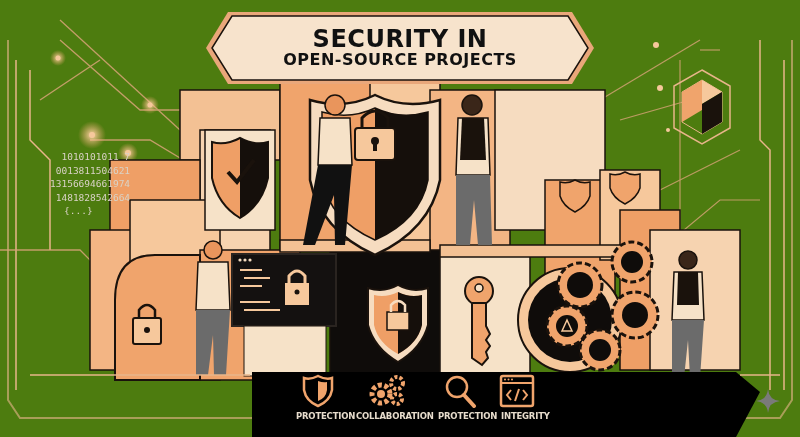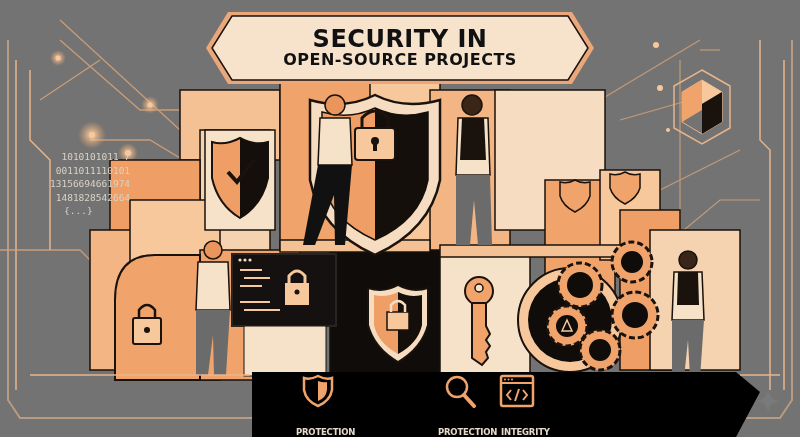--- a/index.html
+++ b/index.html
@@ -1,27 +1,27 @@
 <!DOCTYPE html>
 <html><head>
 <meta charset="utf-8">
 <style>
   html,body{margin:0;padding:0;background:#000;}
   body{width:800px;height:437px;overflow:hidden;position:relative;font-family:"Liberation Sans",sans-serif;}
-  .stage{position:absolute;left:0;top:0;width:800px;height:437px;background:#737373;overflow:hidden;}
+  .stage{position:absolute;left:0;top:0;width:800px;height:437px;background:#4d7c0f;overflow:hidden;}
   svg{position:absolute;left:0;top:0;}
   .title-banner{position:absolute;left:206px;top:12px;width:388px;height:72px;}
   .title-text{position:absolute;left:0;top:0;width:100%;height:100%;display:flex;flex-direction:column;align-items:center;justify-content:center;
     font-family:"DejaVu Sans",sans-serif;font-weight:bold;color:#111;letter-spacing:0.5px;line-height:1.05;}
   .title-text .l1{font-size:24px;}
   .title-text .l2{font-size:16px;}
   .binary{position:absolute;left:50px;top:150px;font-family:"DejaVu Sans Mono",monospace;font-size:9.5px;color:#d9d2c6;line-height:13.5px;text-align:right;}
   .legend{position:absolute;left:280px;top:374px;width:300px;height:60px;}
   .legend-item{position:absolute;top:0;display:flex;flex-direction:column;align-items:center;}
-  .legend-item span{font-family:"DejaVu Sans",sans-serif;font-weight:bold;font-size:8.5px;color:#e7dccc;letter-spacing:-0.2px;margin-top:19px;white-space:nowrap;padding-left:16px;}
+  .legend-item span{font-family:"DejaVu Sans",sans-serif;font-weight:bold;font-size:8.5px;color:#e7dccc;letter-spacing:-0.2px;margin-top:3px;white-space:nowrap;padding-left:16px;}
   .legend-item svg{position:static;}
   .sparkle{position:absolute;left:756px;top:389px;}
 </style>
 </head>
 <body>
 
 <div class="stage">
 
   <svg width="800" height="437" viewBox="0 0 800 437">
     <defs>
@@ -220,33 +220,42 @@
       <polygon points="26,4 362,4 382,36 362,68 26,68 6,36" fill="#f7e3cc" stroke="#1a120c" stroke-width="1.5"></polygon>
     </svg>
     <div class="title-text">
       <div class="l1">SECURITY IN</div>
       <div class="l2">OPEN-SOURCE PROJECTS</div>
     </div>
   </div>
 
   <div class="binary">
     <div>1010101011 7</div>
-    <div>0011011110101</div>
+    <div>0013811504621</div>
     <div>13156694661974</div>
     <div>1481828542664</div>
     <div style="text-align:left;padding-left:14px;">{...}</div>
   </div>
 
   <div class="legend">
     <div class="legend-item" style="left:0;">
       <svg width="32" height="34" viewBox="0 0 32 34">
         <path d="M16 2 Q24 6 30 4 L30 16 Q28 27 16 32 Q4 27 2 16 L2 4 Q8 6 16 2Z" fill="none" stroke="#f0a46c" stroke-width="2.5"></path>
         <path d="M16 7 Q21 9 25 8 L25 16 Q24 24 16 27Z" fill="#f0a46c"></path>
       </svg>
       <span>PROTECTION</span>
+    </div>
+    <div class="legend-item" style="left:60px;">
+      <svg width="40" height="34" viewBox="0 0 40 34">
+        <circle cx="14" cy="20" r="9" fill="none" stroke="#f0a46c" stroke-width="5" stroke-dasharray="4 2.5"></circle>
+        <circle cx="14" cy="20" r="4" fill="#f0a46c"></circle>
+        <circle cx="30" cy="9" r="6" fill="none" stroke="#f0a46c" stroke-width="4" stroke-dasharray="3 2"></circle>
+        <circle cx="30" cy="25" r="5" fill="none" stroke="#f0a46c" stroke-width="4" stroke-dasharray="3 2"></circle>
+      </svg>
+      <span>COLLABORATION</span>
     </div>
     <div class="legend-item" style="left:142px;">
       <svg width="34" height="34" viewBox="0 0 34 34">
         <circle cx="14" cy="13" r="10" fill="none" stroke="#f0a46c" stroke-width="2.5"></circle>
         <line x1="21" y1="21" x2="31" y2="32" stroke="#f0a46c" stroke-width="4" stroke-linecap="round"></line>
       </svg>
       <span>PROTECTION</span>
     </div>
     <div class="legend-item" style="left:205px;justify-content:center;">
       <svg width="36" height="34" viewBox="0 0 36 34">

